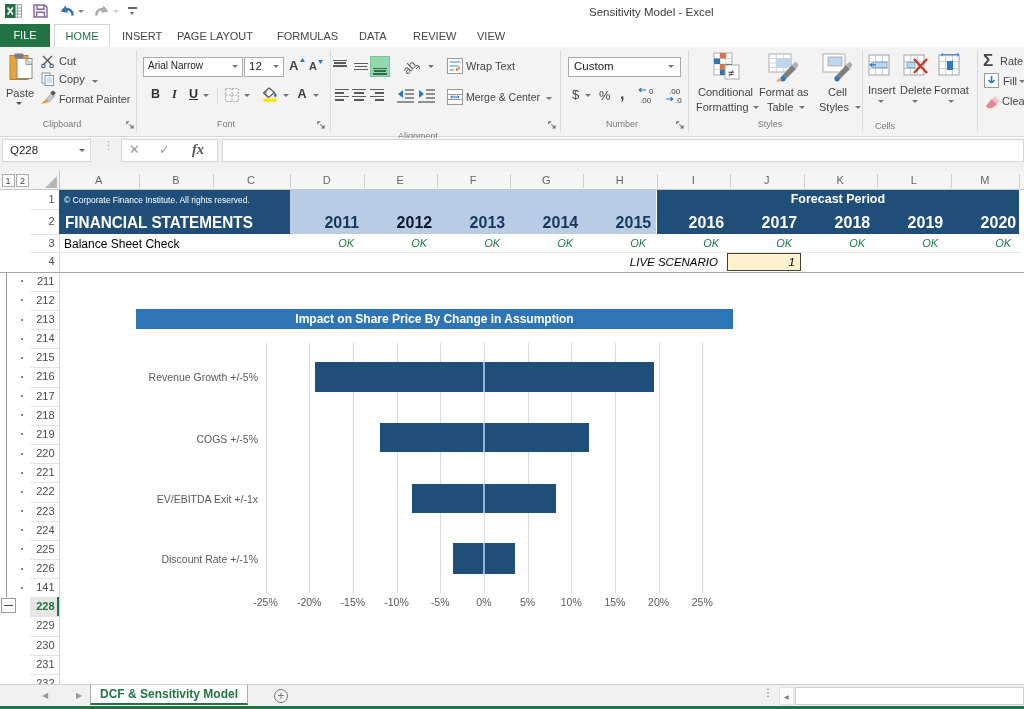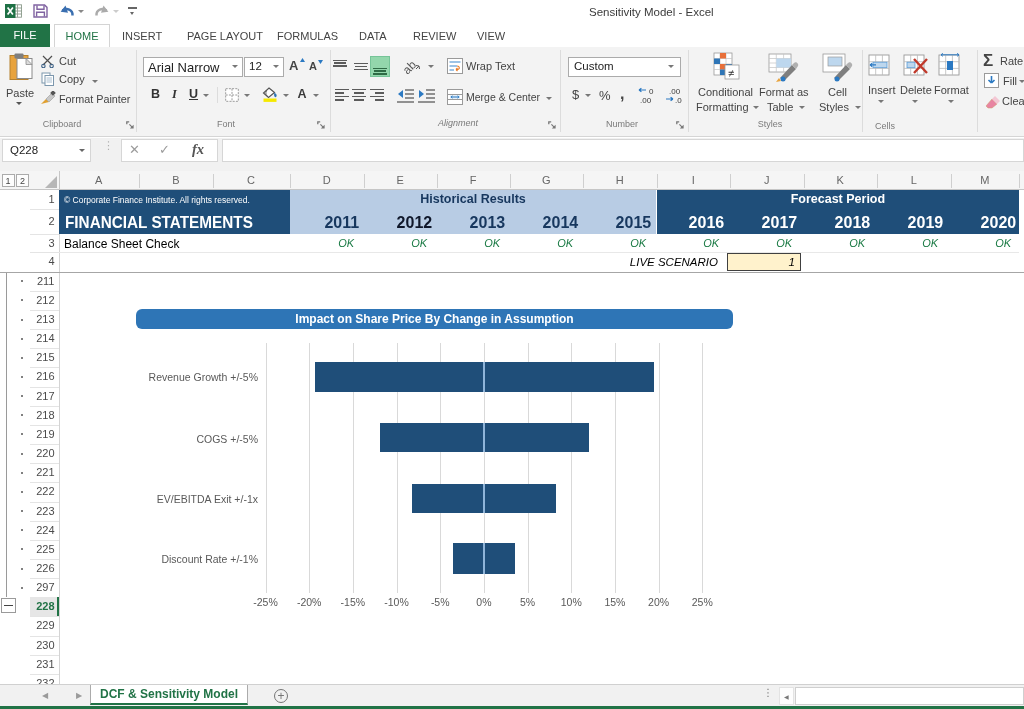--- a/index.html
+++ b/index.html
@@ -56,37 +56,37 @@
   <div class="abs" style="left:130px;top:12px;">
       <div class="caret" style="border-top-color:#666;border-left-width:2.5px;border-right-width:2.5px;"></div>
     </div>
   <div class="abs" style="left:589px;top:6px;font-size:11.5px;color:#3b3b3b;">Sensitivity Model - Excel</div>
 </div>
 
 <div class="abs" style="left:0;top:24px;width:1024px;height:23px;background:#fff;">
   <div class="abs" style="left:0;top:0;width:50px;height:23px;background:#217346;color:#fff;font-size:11px;text-align:center;line-height:23px;">FILE</div>
   <div class="abs" style="left:54px;top:0;width:56px;height:24px;background:#fff;border:1px solid #d4d4d4;border-bottom:none;color:#217346;font-size:11px;text-align:center;line-height:22px;">HOME</div>
   <div class="abs tabtext" style="left:122px;top:6px;">INSERT</div>
-  <div class="abs tabtext" style="left:187px;top:6px;text-align:right;">PAGE LAYOUT</div>
+  <div class="abs tabtext" style="left:177px;top:6px;text-align:right;">PAGE LAYOUT</div>
   <div class="abs tabtext" style="left:277px;top:6px;">FORMULAS</div>
   <div class="abs tabtext" style="left:359px;top:6px;">DATA</div>
   <div class="abs tabtext" style="left:413px;top:6px;">REVIEW</div>
   <div class="abs tabtext" style="left:477px;top:6px;">VIEW</div>
 </div>
 
 <div class="abs" style="left:0;top:47px;width:1024px;height:90px;background:#f3f3f3;border-bottom:1px solid #d5d5d5;">
 <div class="abs" style="left:136px;top:3px;width:1px;height:82px;background:#dcdcdc;"></div>
     <div class="abs" style="left:330px;top:3px;width:1px;height:82px;background:#dcdcdc;"></div>
     <div class="abs" style="left:560px;top:3px;width:1px;height:82px;background:#dcdcdc;"></div>
     <div class="abs" style="left:688px;top:3px;width:1px;height:82px;background:#dcdcdc;"></div>
     <div class="abs" style="left:862px;top:3px;width:1px;height:82px;background:#dcdcdc;"></div>
     <div class="abs" style="left:977px;top:3px;width:1px;height:82px;background:#dcdcdc;"></div>
     <div class="abs ribbonlabel" style="left:22px;top:72px;width:80px;text-align:center;">Clipboard</div>
     <div class="abs ribbonlabel" style="left:186px;top:72px;width:80px;text-align:center;">Font</div>
-    <div class="abs ribbonlabel" style="left:398px;top:71px;width:80px;text-align:right;font-style:italic;">Alignment</div>
+    <div class="abs ribbonlabel" style="left:398px;top:84px;width:80px;text-align:left;">Alignment</div>
     <div class="abs ribbonlabel" style="left:582px;top:72px;width:80px;text-align:center;">Number</div>
     <div class="abs ribbonlabel" style="left:730px;top:72px;width:80px;text-align:center;">Styles</div>
     <div class="abs ribbonlabel" style="left:875px;top:74px;width:80px;text-align:left;">Cells</div>
     <svg class="abs" style="left:126px;top:74px;" width="9" height="9" viewBox="0 0 9 9">
       <path d="M0.8 3.2 V0.8 H3.2" stroke="#777" stroke-width="1.3" fill="none"></path>
       <path d="M3.4 3.4 L6.4 6.4" stroke="#777" stroke-width="1.2"></path>
       <path d="M7.6 3.8 V7.6 H3.8 Z" fill="#777"></path>
     </svg>
     <svg class="abs" style="left:317px;top:74px;" width="9" height="9" viewBox="0 0 9 9">
       <path d="M0.8 3.2 V0.8 H3.2" stroke="#777" stroke-width="1.3" fill="none"></path>
@@ -131,21 +131,21 @@
       <div class="caret"></div>
     </div>
   <svg class="abs" style="left:40px;top:44px;" width="16" height="15" viewBox="0 0 16 15">
     <path d="M1 13 L6 8 L9 11 Z" fill="#e0a030"></path>
     <path d="M6 8 L12 2 L15 5 L9 11 Z" fill="#c8c8c8" stroke="#999" stroke-width="0.6"></path>
     <rect x="11" y="0" width="4" height="4" transform="rotate(45 13 2)" fill="#555"></rect>
   </svg>
   <div class="abs it" style="left:59px;top:46px;font-size:10.8px;">Format Painter</div>
 
   <div class="combo" style="left:143px;top:10px;width:100px;height:20px;"></div>
-  <div class="abs" style="left:148px;top:13px;font-size:13px;color:#222;">Arial Narrow</div>
+  <div class="abs" style="left:148px;top:13px;font-size:10px;color:#222;">Arial Narrow</div>
   <div class="abs" style="left:232px;top:18px;">
       <div class="caret"></div>
     </div>
   <div class="combo" style="left:244px;top:10px;width:40px;height:20px;"></div>
   <div class="abs" style="left:249px;top:13px;font-size:11.5px;color:#222;">12</div>
   <div class="abs" style="left:273px;top:18px;">
       <div class="caret"></div>
     </div>
   <div class="abs" style="left:289px;top:11px;font-size:13px;font-weight:bold;color:#444;">A</div>
   <svg class="abs" style="left:299.5px;top:11px;" width="5" height="4" viewBox="0 0 5 4">
@@ -470,21 +470,21 @@
     <div class="rowh" style="left:0;top:311.34999999999997px;width:54.5px;height:19.150000000000034px;line-height:19.150000000000034px;">222</div>
     <div class="abs" style="left:30px;top:330.5px;width:28.5px;height:1px;background:#e4e4e4;"></div>
     <div class="rowh" style="left:0;top:330.5px;width:54.5px;height:19.149999999999977px;line-height:19.149999999999977px;">223</div>
     <div class="abs" style="left:30px;top:349.65px;width:28.5px;height:1px;background:#e4e4e4;"></div>
     <div class="rowh" style="left:0;top:349.65px;width:54.5px;height:19.149999999999977px;line-height:19.149999999999977px;">224</div>
     <div class="abs" style="left:30px;top:368.79999999999995px;width:28.5px;height:1px;background:#e4e4e4;"></div>
     <div class="rowh" style="left:0;top:368.79999999999995px;width:54.5px;height:19.15000000000009px;line-height:19.15000000000009px;">225</div>
     <div class="abs" style="left:30px;top:387.95000000000005px;width:28.5px;height:1px;background:#e4e4e4;"></div>
     <div class="rowh" style="left:0;top:387.95000000000005px;width:54.5px;height:19.149999999999864px;line-height:19.149999999999864px;padding-left:13px;">226</div>
     <div class="abs" style="left:30px;top:407.0999999999999px;width:28.5px;height:1px;background:#e4e4e4;"></div>
-    <div class="rowh" style="left:0;top:407.0999999999999px;width:54.5px;height:19.15000000000009px;line-height:19.15000000000009px;">297</div>
+    <div class="rowh" style="left:0;top:407.0999999999999px;width:54.5px;height:19.15000000000009px;line-height:19.15000000000009px;">141</div>
     <div class="abs" style="left:30px;top:426.25px;width:28.5px;height:1px;background:#e4e4e4;"></div>
     <div class="abs" style="left:30px;top:426.25px;width:28.5px;height:19.149999999999977px;background:#e6e6e6;"></div>
     <div class="abs" style="left:56.5px;top:426.25px;width:2.5px;height:19.149999999999977px;background:#217346;"></div>
     <div class="rowh" style="left:0;top:426.25px;width:54.5px;height:19.149999999999977px;line-height:19.149999999999977px;color:#217346;font-weight:bold;">228</div>
     <div class="abs" style="left:30px;top:445.4px;width:28.5px;height:1px;background:#e4e4e4;"></div>
     <div class="rowh" style="left:0;top:445.4px;width:54.5px;height:19.149999999999977px;line-height:19.149999999999977px;">229</div>
     <div class="abs" style="left:30px;top:464.54999999999995px;width:28.5px;height:1px;background:#e4e4e4;"></div>
     <div class="rowh" style="left:0;top:464.54999999999995px;width:54.5px;height:19.15000000000009px;line-height:19.15000000000009px;">230</div>
     <div class="abs" style="left:30px;top:483.70000000000005px;width:28.5px;height:1px;background:#e4e4e4;"></div>
     <div class="rowh" style="left:0;top:483.70000000000005px;width:54.5px;height:19.149999999999864px;line-height:19.149999999999864px;">231</div>
@@ -507,21 +507,20 @@
     <div class="dot" style="left:21px;top:358.22499999999997px;"></div>
     <div class="dot" style="left:21px;top:377.375px;"></div>
     <div class="dot" style="left:21px;top:396.525px;"></div>
     <div class="dot" style="left:21px;top:415.67499999999995px;"></div>
     <div class="abs" style="left:0.5px;top:427px;width:15px;height:15px;background:#fff;border:1px solid #9a9a9a;"></div>
     <div class="abs" style="left:3.5px;top:433.5px;width:9px;height:1.6px;background:#444;"></div>
     <div class="abs" style="left:58.5px;top:18.5px;width:231.10000000000002px;height:44.19999999999999px;background:#1f4e79;"></div>
     <div class="abs" style="left:289.6px;top:18.5px;width:366.9px;height:44.19999999999999px;background:#b8cce4;"></div>
     <div class="abs" style="left:656.5px;top:18.5px;width:362.79999999999995px;height:44.19999999999999px;background:#1f4e79;"></div>
     <div class="abs" style="left:64px;top:23.5px;font-size:8.5px;color:#fff;">© Corporate Finance Institute. All rights reserved.</div>
-    <div class="abs" style="left:289.6px;top:21.0px;width:366.9px;text-align:center;font-size:12.5px;font-weight:bold;color:#17375e;">Historical Results</div>
     <div class="abs" style="left:656.5px;top:21.0px;width:362.79999999999995px;text-align:center;font-size:12.5px;font-weight:bold;color:#fff;">Forecast Period</div>
     <div class="abs" style="left:65px;top:42.0px;font-size:17px;font-weight:bold;color:#fff;transform:scaleX(0.9);transform-origin:left;white-space:nowrap;">FINANCIAL STATEMENTS</div>
     <div class="abs" style="left:299.2px;top:43.0px;width:60px;text-align:right;font-size:16px;font-weight:bold;color:#17375e;">2011</div>
     <div class="abs" style="left:372.2px;top:43.0px;width:60px;text-align:right;font-size:16px;font-weight:bold;color:#0f172a;">2012</div>
     <div class="abs" style="left:445.2px;top:43.0px;width:60px;text-align:right;font-size:16px;font-weight:bold;color:#17375e;">2013</div>
     <div class="abs" style="left:518.2px;top:43.0px;width:60px;text-align:right;font-size:16px;font-weight:bold;color:#17375e;">2014</div>
     <div class="abs" style="left:591.2px;top:43.0px;width:60px;text-align:right;font-size:16px;font-weight:bold;color:#17375e;">2015</div>
     <div class="abs" style="left:664.2px;top:43.0px;width:60px;text-align:right;font-size:16px;font-weight:bold;color:#fff;">2016</div>
     <div class="abs" style="left:737.2px;top:43.0px;width:60px;text-align:right;font-size:16px;font-weight:bold;color:#fff;">2017</div>
     <div class="abs" style="left:810.2px;top:43.0px;width:60px;text-align:right;font-size:16px;font-weight:bold;color:#fff;">2018</div>
@@ -536,21 +535,21 @@
     <div class="ok" style="left:659.2px;top:66.19999999999999px;width:60px;">OK</div>
     <div class="ok" style="left:732.2px;top:66.19999999999999px;width:60px;">OK</div>
     <div class="ok" style="left:805.2px;top:66.19999999999999px;width:60px;">OK</div>
     <div class="ok" style="left:878.2px;top:66.19999999999999px;width:60px;">OK</div>
     <div class="ok" style="left:951.2px;top:66.19999999999999px;width:60px;">OK</div>
     <div class="abs" style="left:598px;top:84.80000000000001px;width:120px;text-align:right;font-style:italic;font-size:11.5px;color:#000;">LIVE SCENARIO</div>
     <div class="abs" style="left:727px;top:81.80000000000001px;width:74px;height:17.899999999999977px;background:#fff2cc;border:1px solid #404040;"></div>
     <div class="abs" style="left:727px;top:84.80000000000001px;width:68px;text-align:right;font-style:italic;font-size:11.5px;color:#000;">1</div>
     <div class="abs" style="left:58.5px;top:81.30000000000001px;width:960.8px;height:1px;background:#e8e8e8;"></div>
     <div class="abs" style="left:0;top:100.69999999999999px;width:1024px;height:1px;background:#a6a6a6;"></div>
-    <div class="abs" style="left:136px;top:138px;width:597px;height:20px;background:#2e75b6;color:#fff;font-weight:bold;font-size:12px;text-align:center;line-height:20px;border-radius:6px;">Impact on Share Price By Change in Assumption</div>
+    <div class="abs" style="left:136px;top:138px;width:597px;height:20px;background:#2e75b6;color:#fff;font-weight:bold;font-size:12px;text-align:center;line-height:20px;">Impact on Share Price By Change in Assumption</div>
     <div class="gl" style="left:265.5px;top:172px;height:250px;"></div>
     <div class="gl" style="left:309.18px;top:172px;height:250px;"></div>
     <div class="gl" style="left:352.86px;top:172px;height:250px;"></div>
     <div class="gl" style="left:396.53999999999996px;top:172px;height:250px;"></div>
     <div class="gl" style="left:440.22px;top:172px;height:250px;"></div>
     <div class="gl" style="left:483.9px;top:172px;height:250px;"></div>
     <div class="gl" style="left:527.5799999999999px;top:172px;height:250px;"></div>
     <div class="gl" style="left:571.26px;top:172px;height:250px;"></div>
     <div class="gl" style="left:614.94px;top:172px;height:250px;"></div>
     <div class="gl" style="left:658.62px;top:172px;height:250px;"></div>

